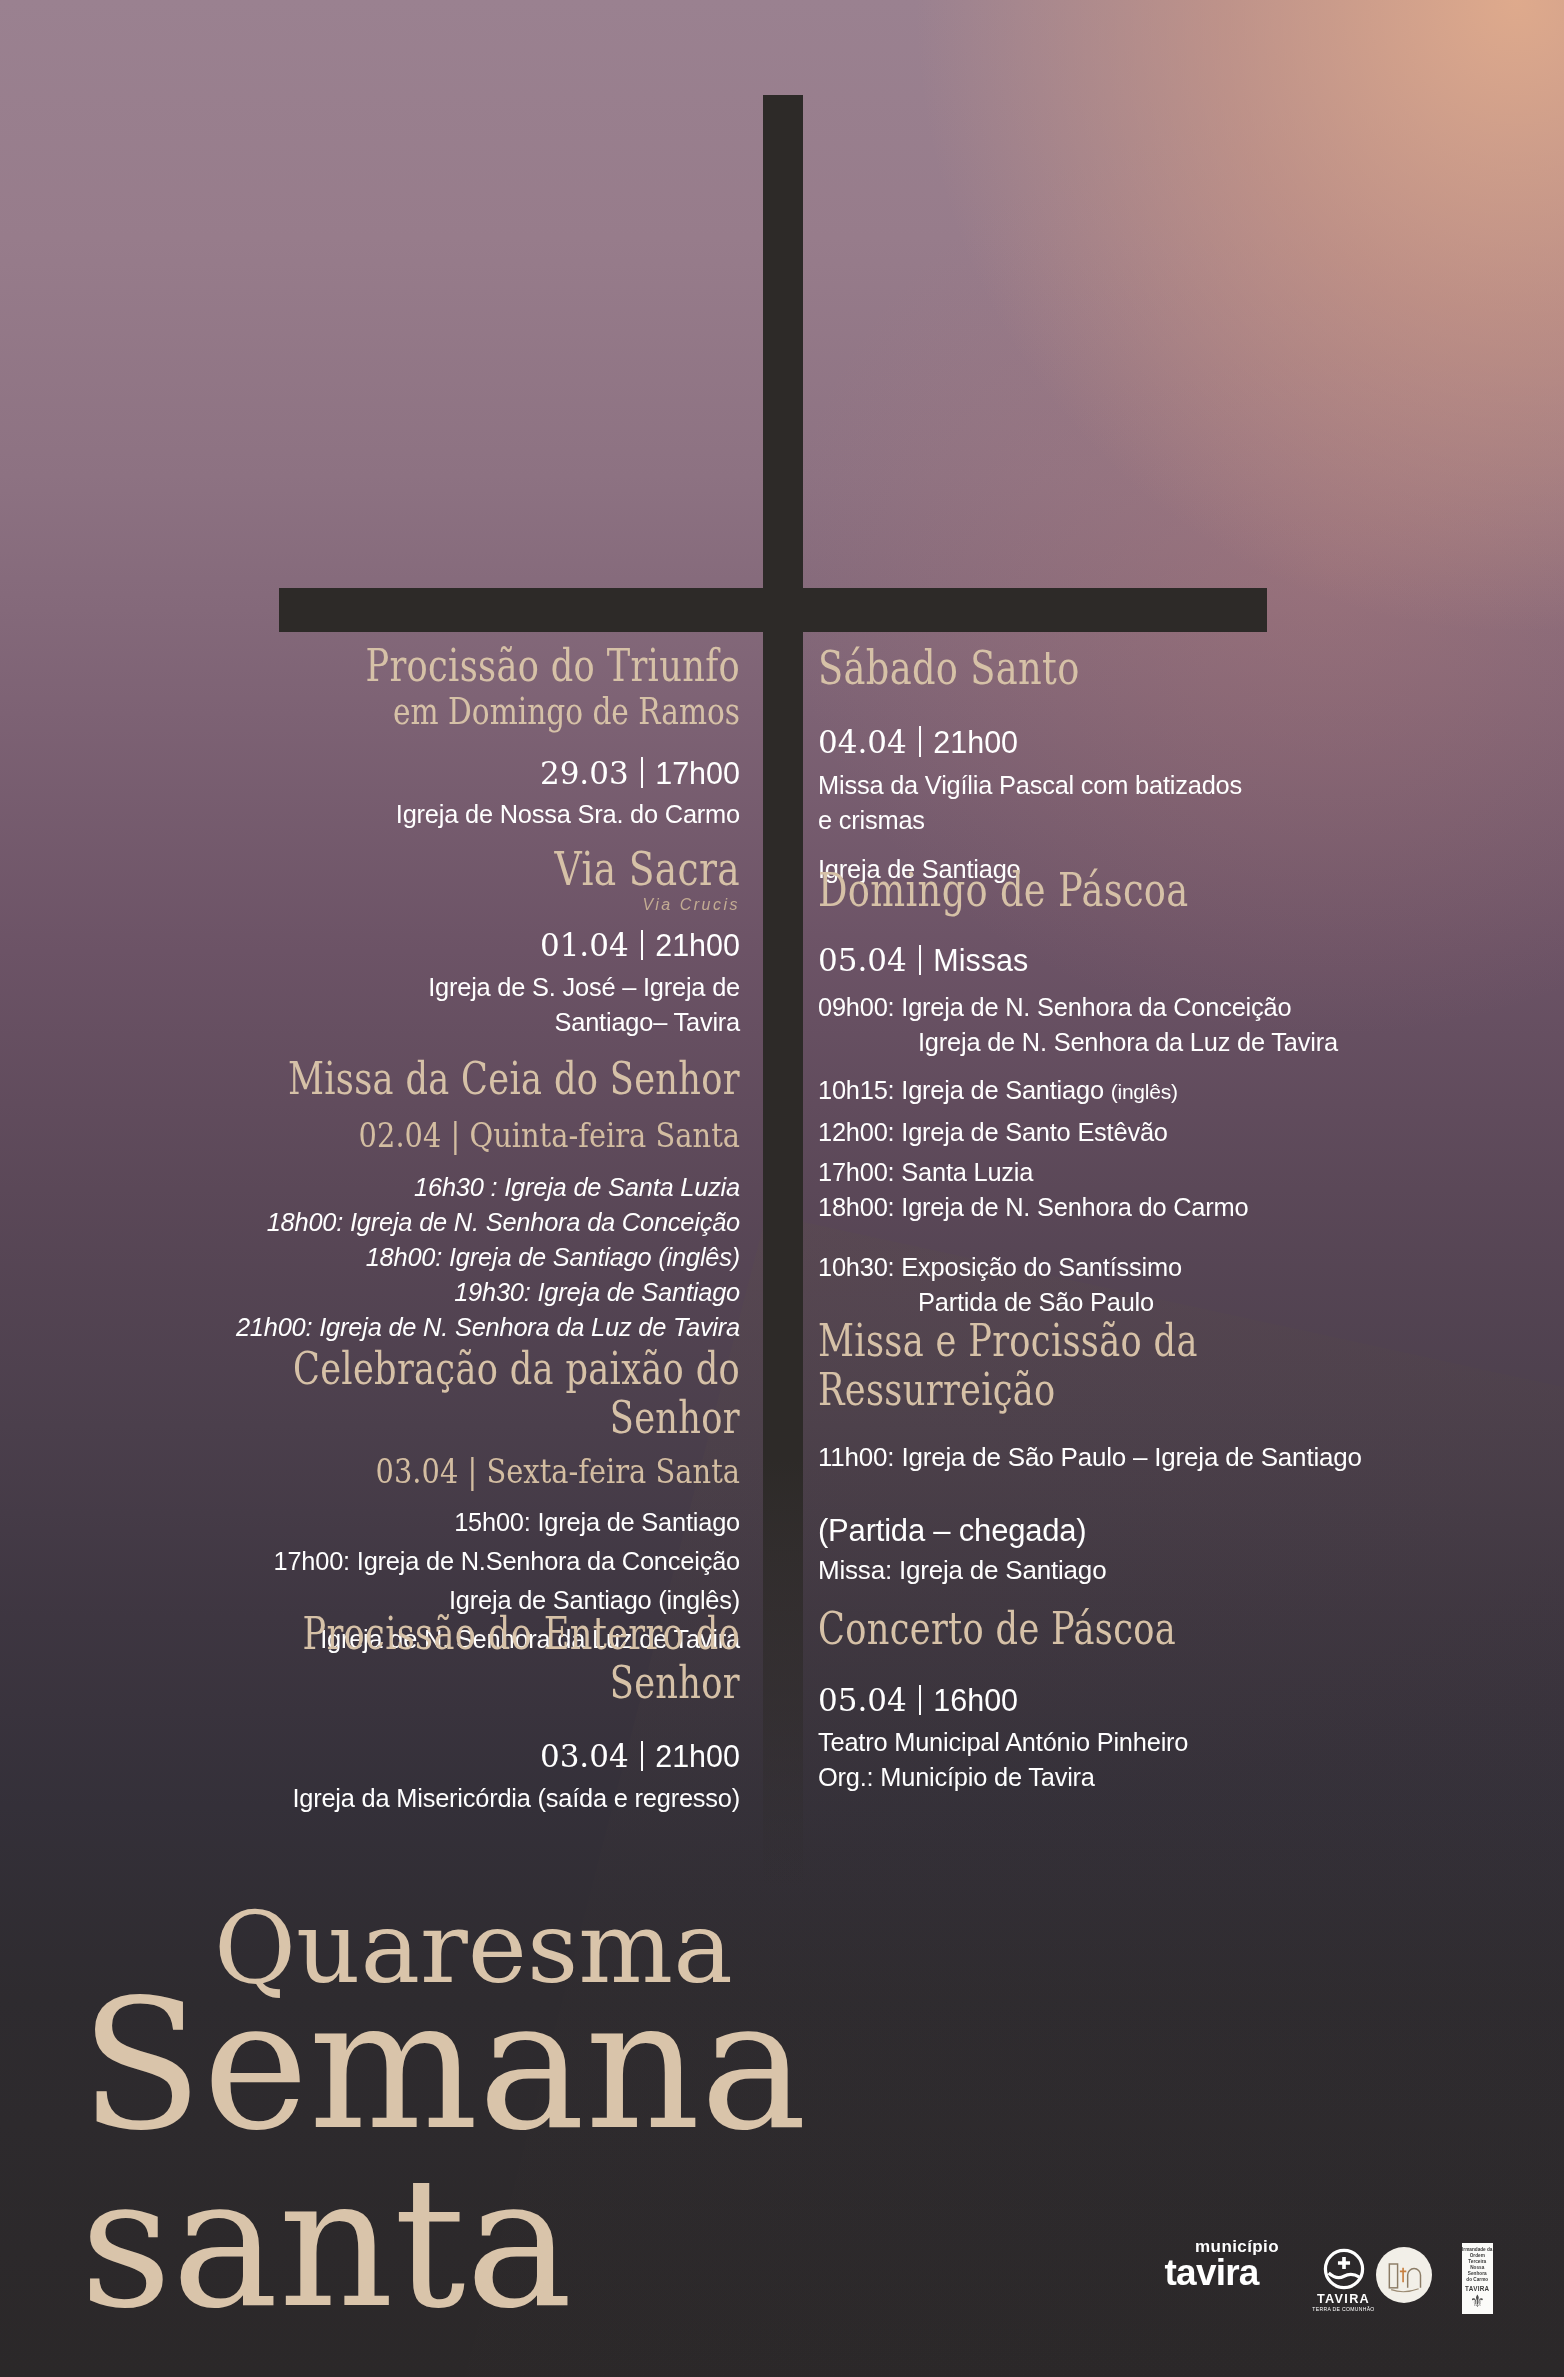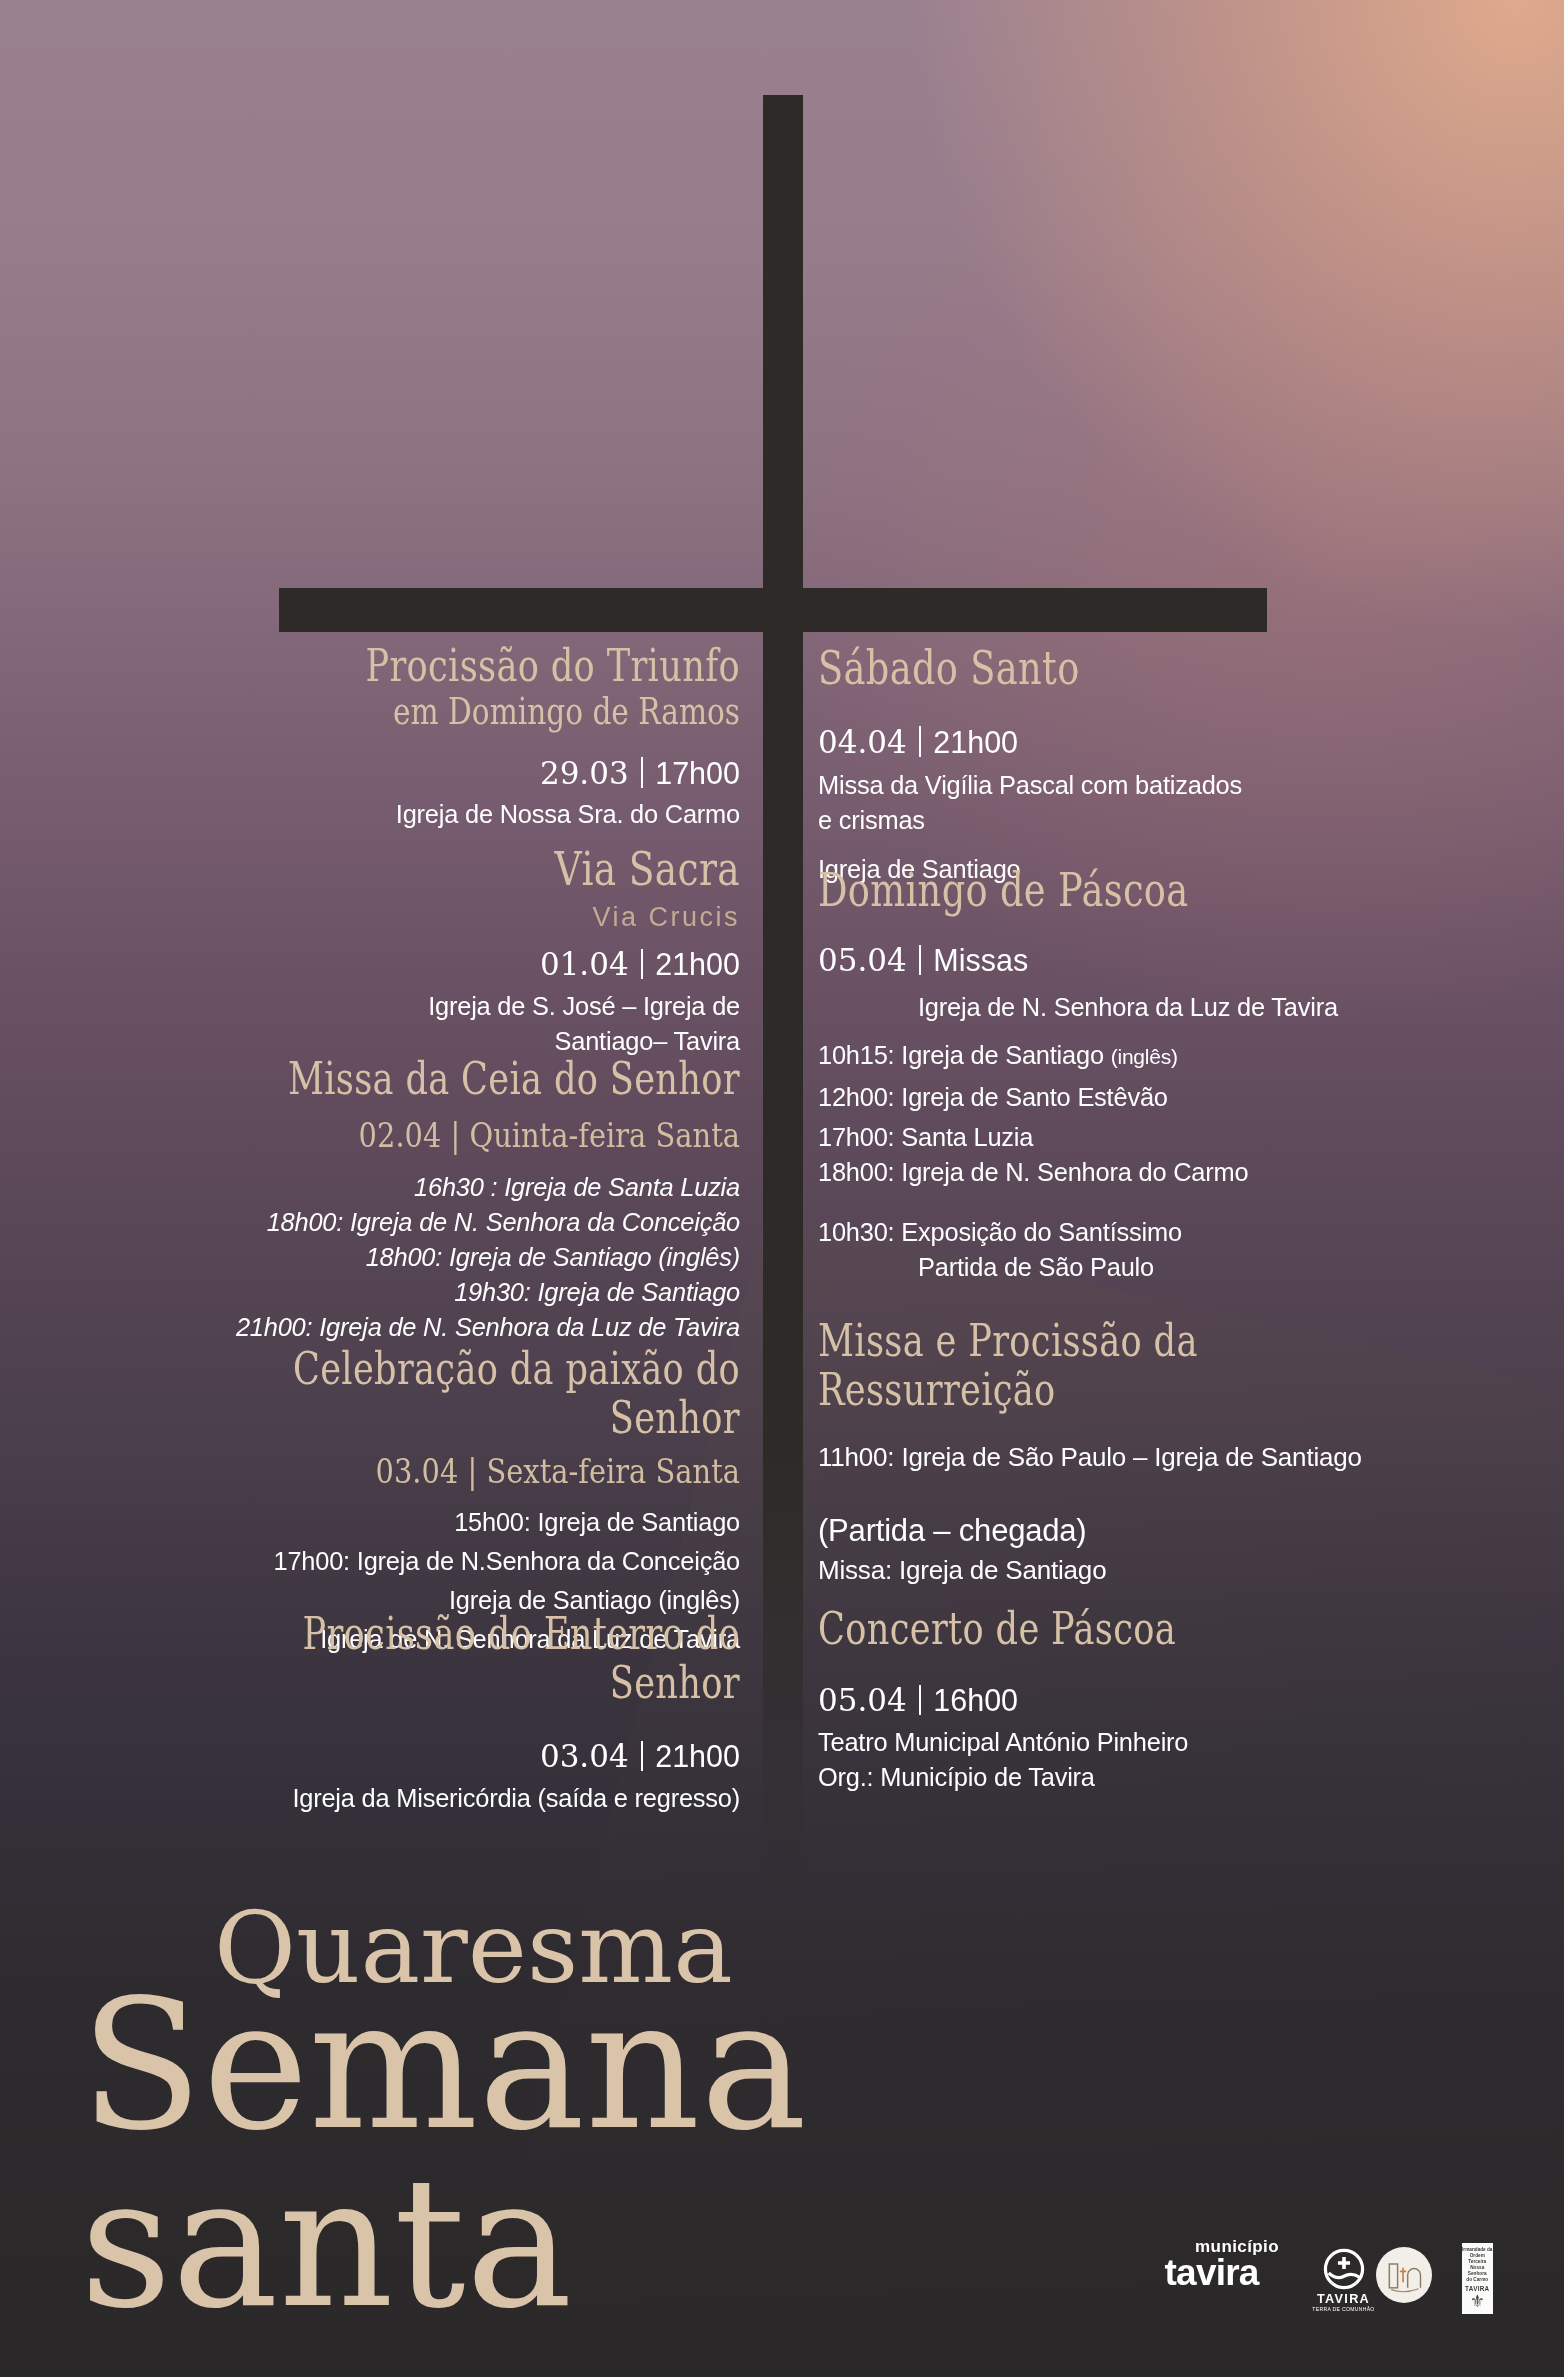--- a/index.html
+++ b/index.html
@@ -49,21 +49,21 @@
     transform:scaleX(0.8);
   }
   .ox-r{transform-origin:100% 50%;}
   .ox-l{transform-origin:0 50%;}
   .h-sub{
     font-family:"DejaVu Serif",serif;font-weight:400;color:#d6c1a7;
     font-size:37px;line-height:1.1;transform:scaleX(0.8);margin-top:1.7px;
   }
   .sub-sans{
     font-family:"Liberation Sans",sans-serif;color:#c3ac93;
-    font-size:27px;letter-spacing:2.5px;margin-top:6px;
+    font-size:16px;letter-spacing:2.5px;margin-top:0;font-style:italic;
   }
   .date-serif{
     font-family:"DejaVu Serif",serif;color:#d3bda1;font-size:34px;
     transform:scaleX(0.85);
   }
   .dateline{color:#ffffff;font-size:30.5px;font-weight:400;}
   .dnum{font-family:"DejaVu Serif",serif;font-size:31px;}
   .dbar{display:inline-block;width:2.5px;height:30.5px;background:#ffffff;margin:0 12px;vertical-align:-4.2px;}
   .body-line{
     color:#ffffff;font-size:25.4px;line-height:35px;font-weight:400;
@@ -177,20 +177,21 @@
     <div class="body-line">e crismas</div>
     <div class="body-line mt16">Igreja de Santiago</div>
   </div>
 
   <div class="sec colR" style="top:865px;">
     <div class="h-serif ox-l" style="font-size:46px;">Domingo de Páscoa</div>
     <div class="dateline mt30">
       <span class="dnum">05.04</span><span class="dbar"></span><span>Missas</span>
     </div>
     <div class="mt14">
+      <div class="body-line">09h00: Igreja de N. Senhora da Conceição</div>
       <div class="body-line indent">Igreja de N. Senhora da Luz de Tavira</div>
       <div class="body-line gap16"><span>10h15: Igreja de Santiago</span><span class="note-small">(inglês)</span></div>
       <div class="body-line gap6">12h00: Igreja de Santo Estêvão</div>
       <div class="body-line gap6">17h00: Santa Luzia</div>
       <div class="body-line">18h00: Igreja de N. Senhora do Carmo</div>
       <div class="body-line gap30">10h30: Exposição do Santíssimo</div>
       <div class="body-line indent">Partida de São Paulo</div>
     </div>
   </div>
 

